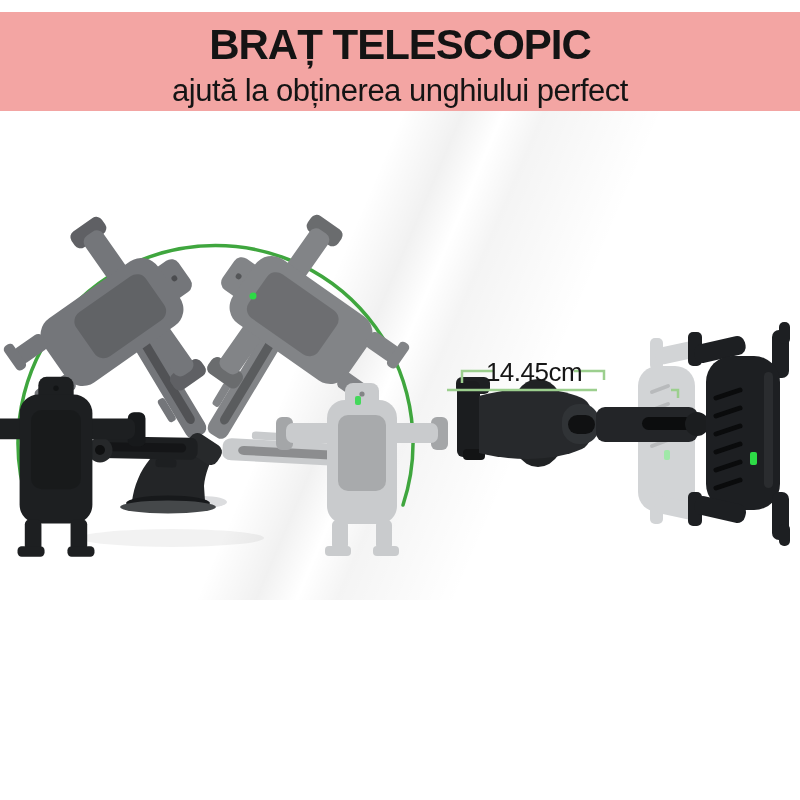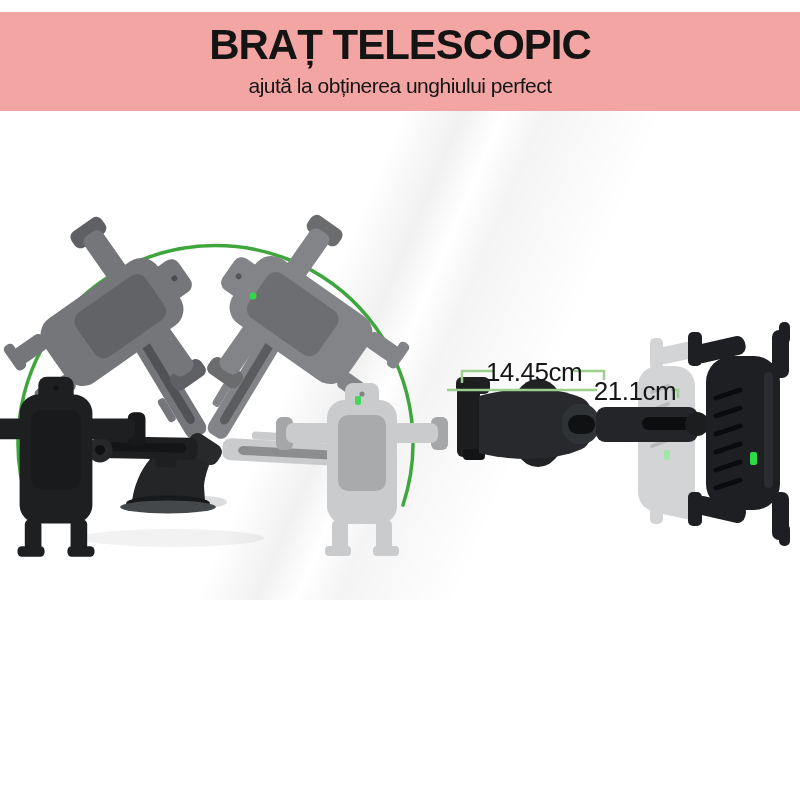--- a/index.html
+++ b/index.html
@@ -2,21 +2,21 @@
 <html style="--banner_bg: #f3a5a3; --arc_green: #3fa63e; --measure_green: #9ccf8e; --led_green: #2ddb46; --mount_black: #1d1f21; --mount_gray: #77797c; --mount_ghost: #c9cbcd;"><head>
 <meta charset="utf-8">
 <style>
   html,body{margin:0;padding:0;background:#fff;}
   .stage{position:relative;width:800px;height:800px;background:#fff;overflow:hidden;
          font-family:"Liberation Sans", sans-serif;}
   .banner{position:absolute;left:0;top:12px;width:800px;height:99px;
           background:var(--banner_bg,#f3a5a3);text-align:center;color:#141414;}
   .banner-title{font-size:42px;font-weight:bold;letter-spacing:-1px;line-height:1;
                 margin-top:12px;text-align:center;}
-  .banner-subtitle{font-size:21px;font-weight:normal;letter-spacing:-0.5px;line-height:1;
+  .banner-subtitle{font-size:31px;font-weight:normal;letter-spacing:-0.5px;line-height:1;
                    margin-top:9px;}
   .bg-sheen{position:absolute;left:0;top:111px;width:800px;height:489px;pointer-events:none;
     background:linear-gradient(113deg,
       rgba(0,0,0,0) 40%, rgba(0,0,0,0.055) 46%, rgba(255,255,255,0) 50%,
       rgba(0,0,0,0.045) 54%, rgba(0,0,0,0) 66%);}
   .art{position:absolute;left:0;top:0;width:800px;height:800px;}
   .label{position:absolute;color:#161616;text-align:center;line-height:1;}
   .angle-label{left:175px;top:204px;width:160px;font-size:36px;}
   .dim-label{font-size:26px;letter-spacing:-0.5px;}
   .dim1{left:464px;top:359px;width:140px;}
@@ -161,14 +161,13 @@
       <g>
         <path class="dline" d="M 462 383 L 462 371 L 494 371"></path>
         <path class="dline" d="M 574 371 L 604 371 L 604 380"></path>
         <path class="dline" d="M 447 390 L 597 390"></path>
         <path class="dline" d="M 671 390 L 678 390 L 678 398"></path>
       </g>
     </g>
   </svg>
 
   <div class="label dim-label dim1">14.45cm</div>
-  <div class="label dim-label dim2">21.1cm</div>
 </div>
 
 </body></html>

